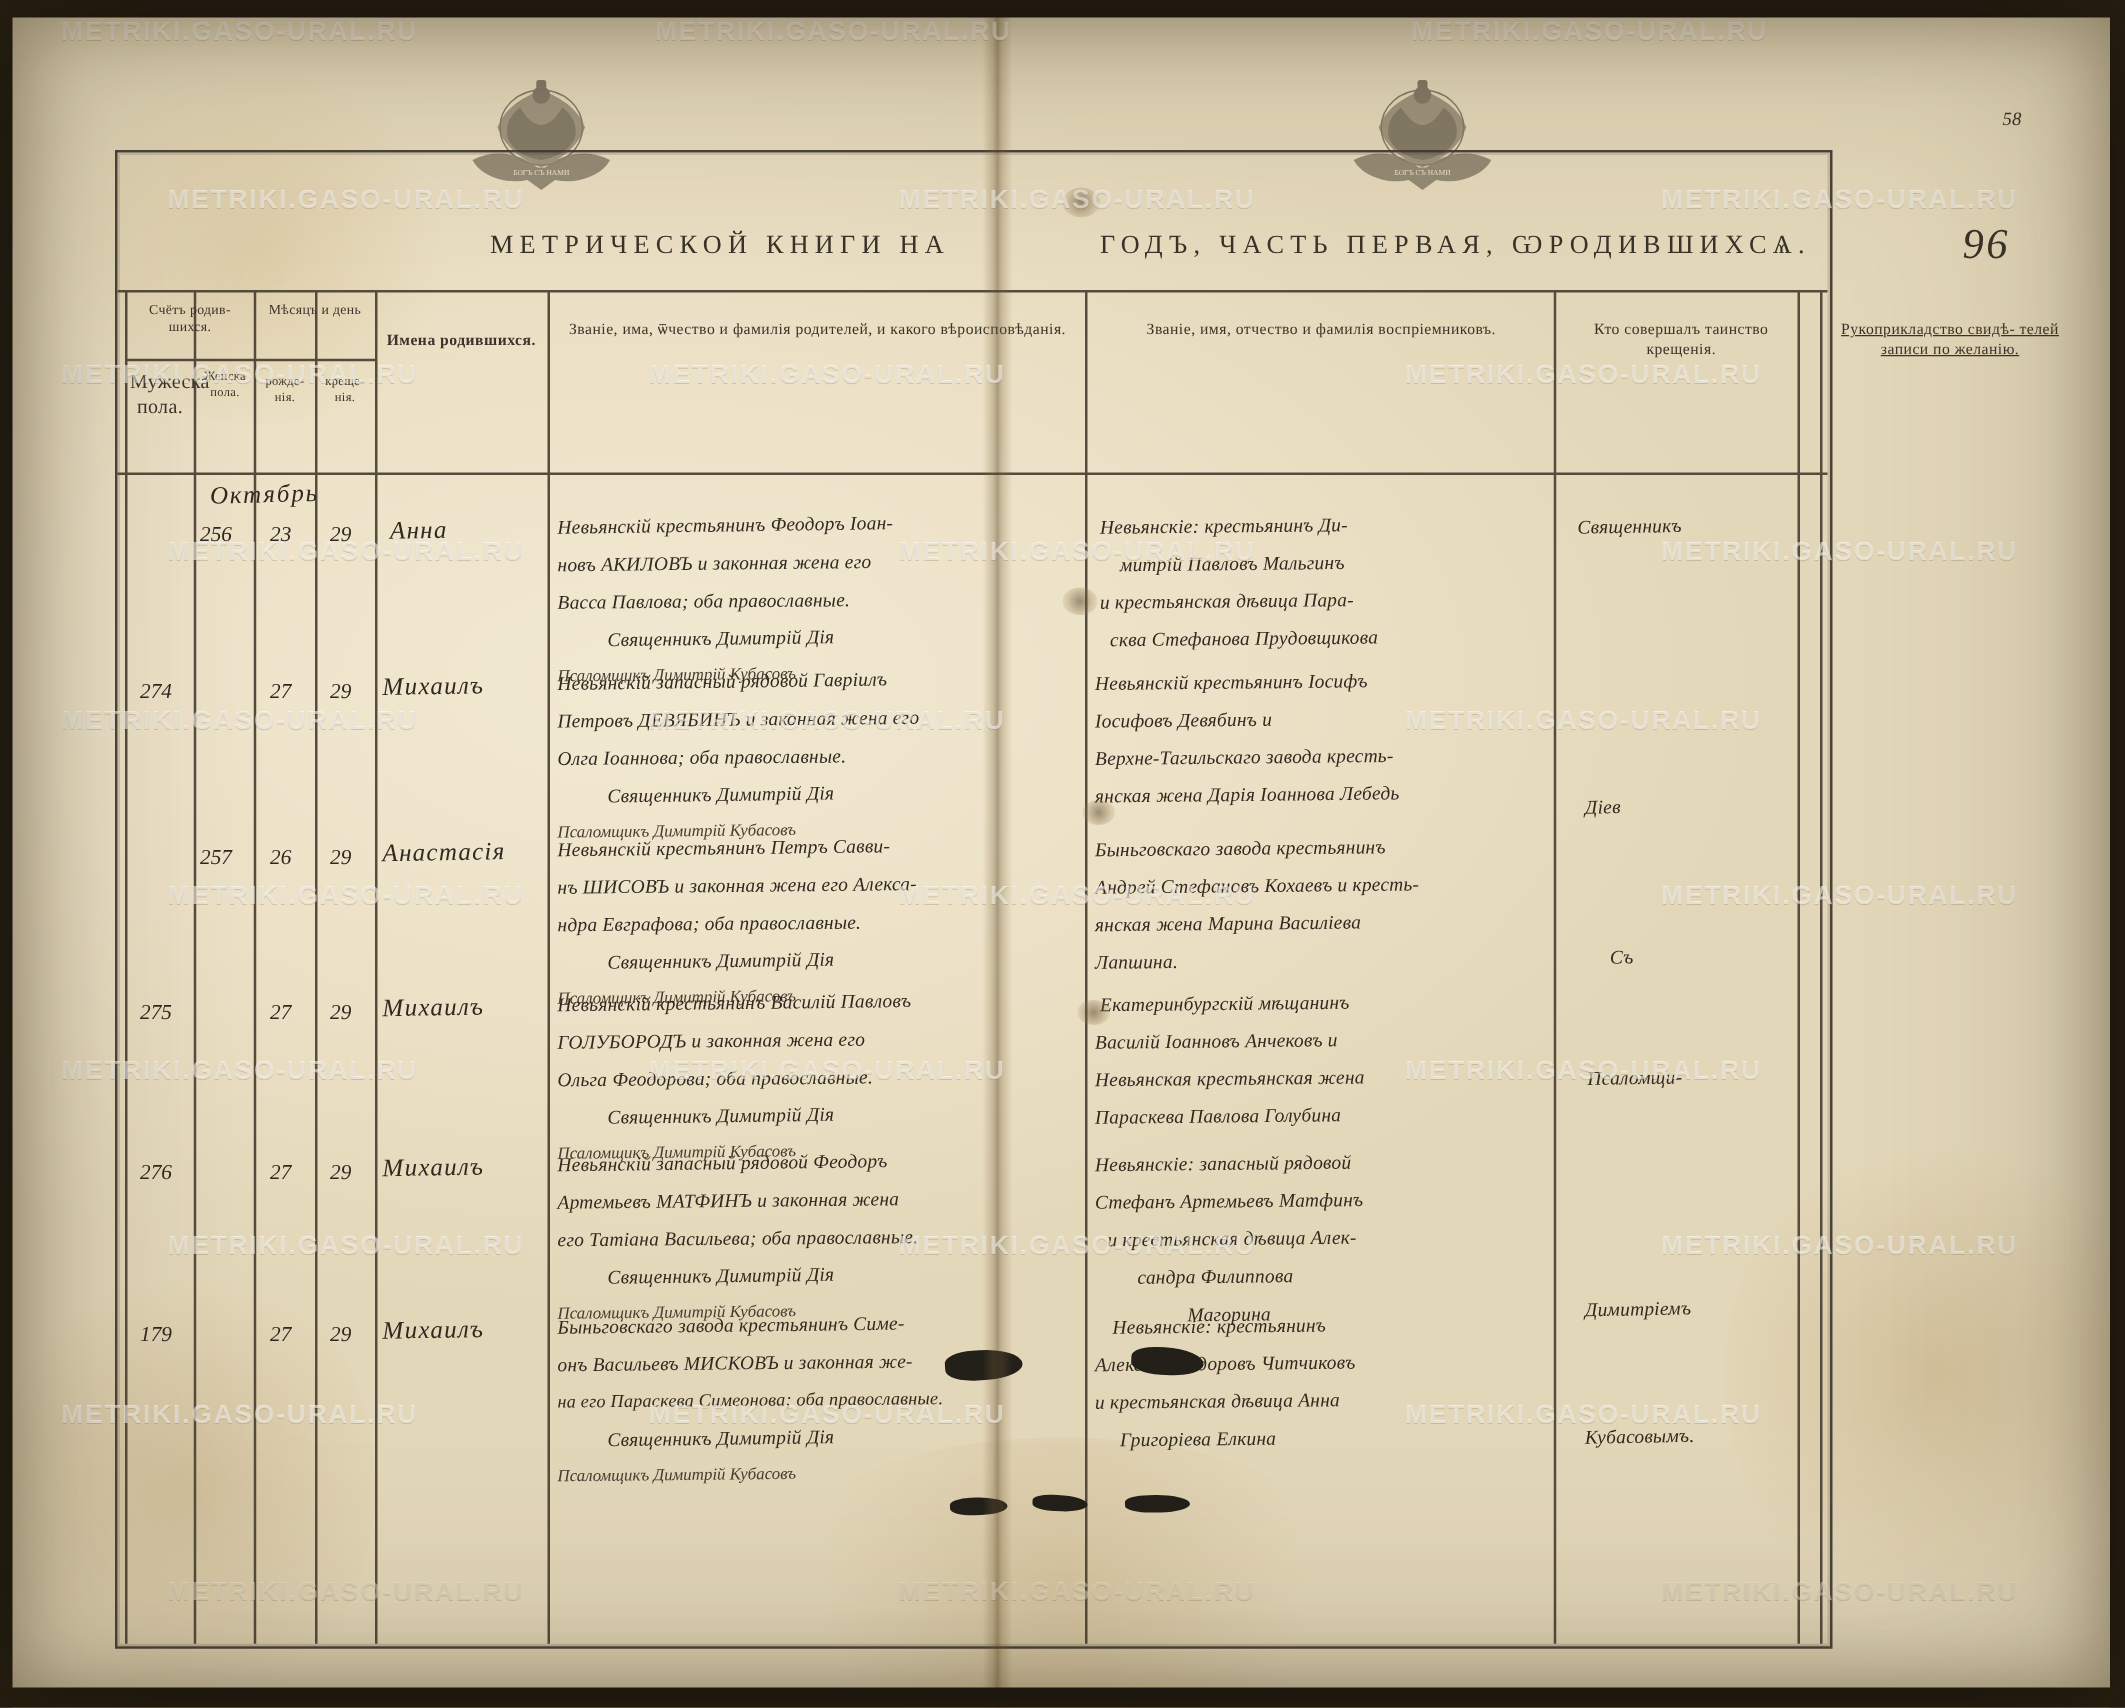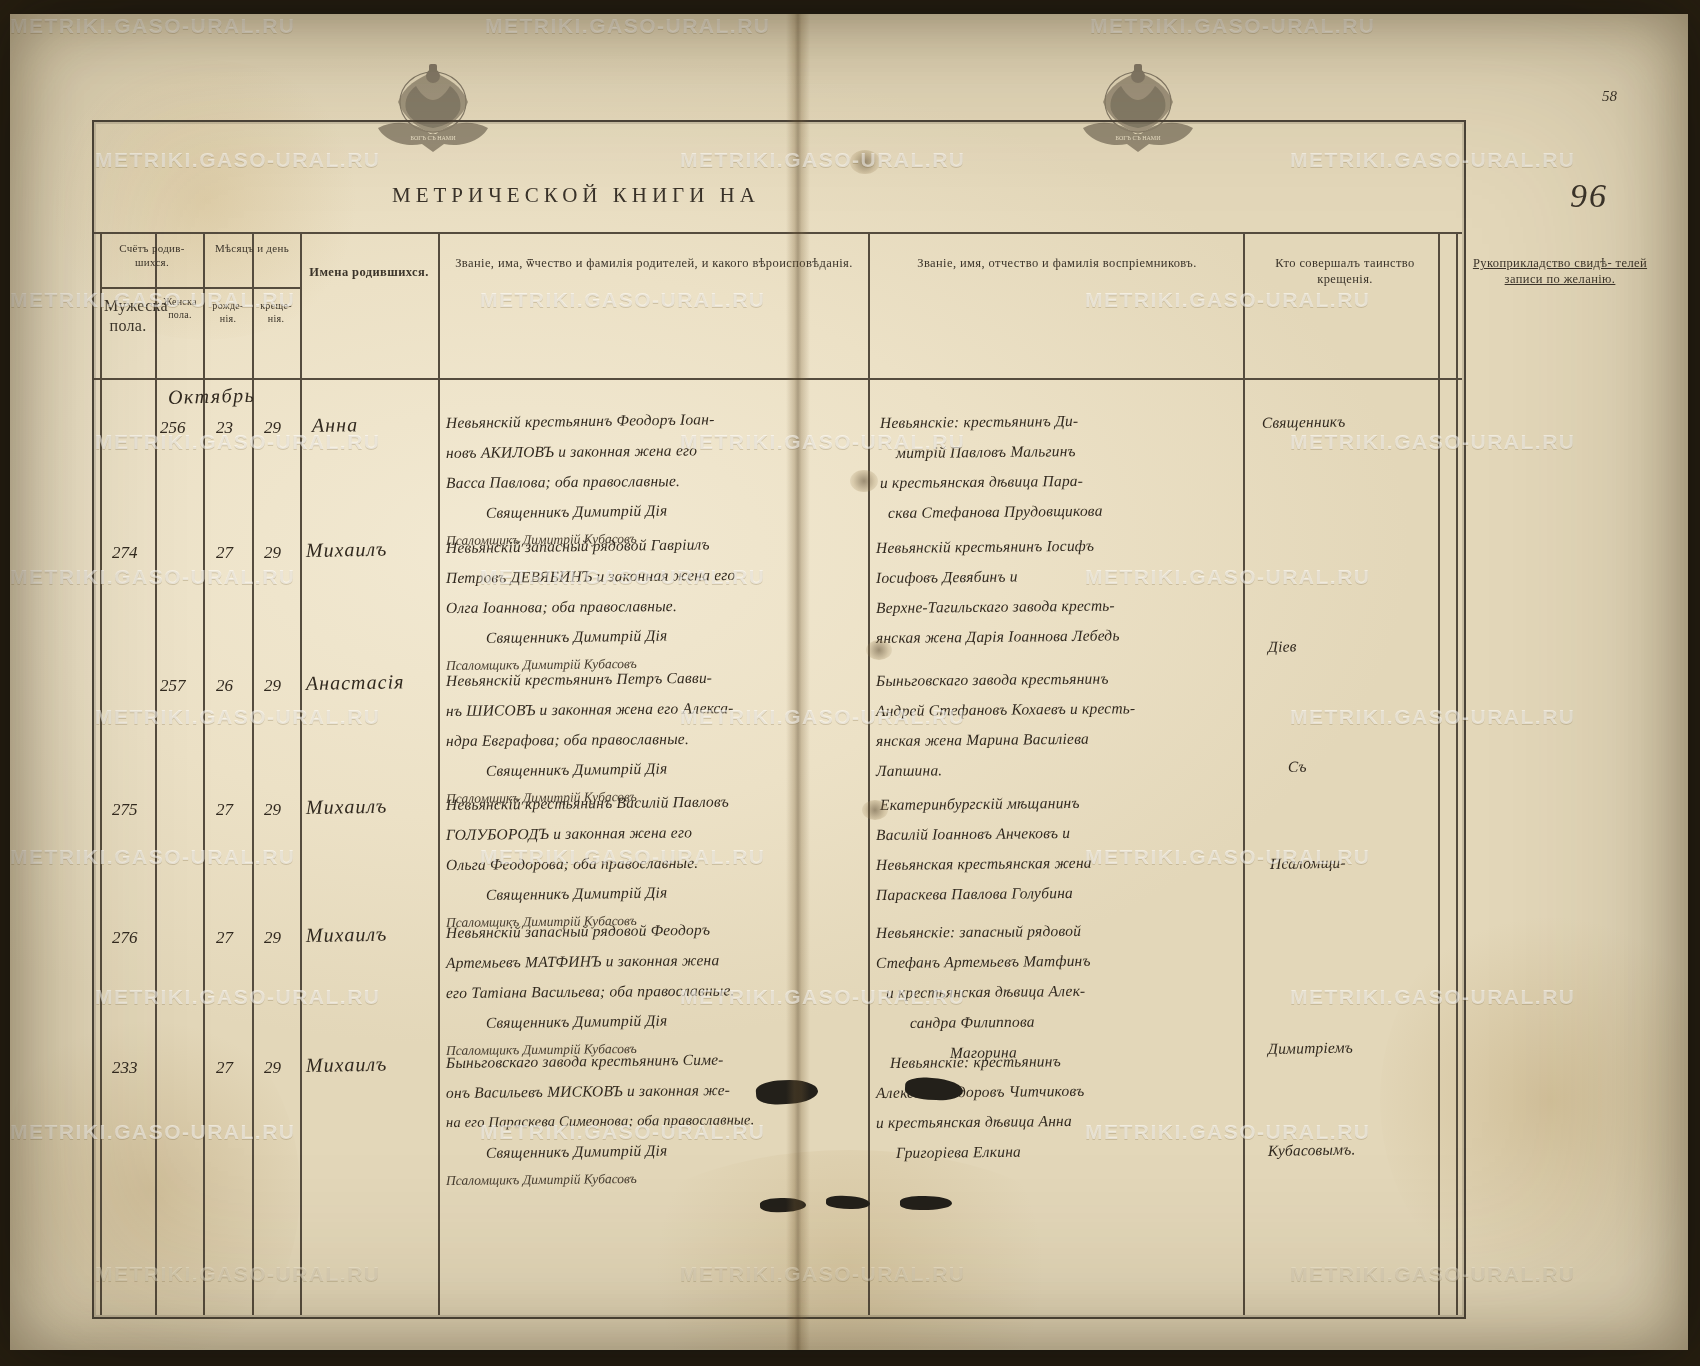--- a/index.html
+++ b/index.html
@@ -72,20 +72,21 @@
     position: absolute;
     color: rgba(255,255,255,0.55);
     font-family: "Liberation Sans", sans-serif;
     font-size: 21px;
     letter-spacing: 1.5px;
     font-weight: 700;
     white-space: nowrap;
     z-index: 50;
     pointer-events: none;
     text-shadow: 0 1px 0 rgba(120,100,60,0.25);
+    margin-left: 39px;
   }
   .wm.dark { color: rgba(245,240,225,0.42); }
 
   
   #tableframe {
     position: absolute;
     left: 92px; top: 120px;
     width: 1370px; height: 1195px;
     border: 2px solid #4a4338;
     box-shadow: inset 0 0 0 2px rgba(74,67,56,0.18);
@@ -209,20 +210,21 @@
         <path d="M20 72 C40 62 60 68 72 78 L78 78 C90 68 110 62 130 72 C124 84 104 92 86 88 L75 96 L64 88 C46 92 26 84 20 72 Z" fill="#554b3c" opacity="0.9"></path>
         <text x="75" y="84" font-size="6" text-anchor="middle" fill="#e9e0c8" font-family="Liberation Serif, serif">БОГЪ СЪ НАМИ</text>
       </g>
     </svg>
   </div>
 
   <div class="folio" style="left:1602px;top:88px;font-size:15px;font-style:italic;">58</div>
   <div class="folio" style="left:1570px;top:140px;font-size:34px;font-style:italic;letter-spacing:2px;margin-top:37px;">96</div>
 
   <div id="bigtitle" style="left:392px;top:183px;">МЕТРИЧЕСКОЙ КНИГИ НА</div>
+  <div id="bigtitle" style="left:880px;top:183px;">ГОДЪ, ЧАСТЬ ПЕРВАЯ, ѠРОДИВШИХСѦ.</div>
 
   <div id="tableframe"></div>
 
   <div class="vline" style="left:203px;top:232px;height:1083px;"></div>
   <div class="vline" style="left:100px;top:232px;height:1083px;"></div>
   <div class="vline" style="left:155px;top:232px;height:1083px;"></div>
   <div class="vline" style="left:252px;top:232px;height:1083px;"></div>
   <div class="vline" style="left:300px;top:232px;height:1083px;"></div>
   <div class="vline" style="left:438px;top:232px;height:1083px;"></div>
   <div class="vline" style="left:868px;top:232px;height:1083px;"></div>
@@ -344,21 +346,21 @@
   <div class="hw body ink" style="left:446px;top:984px;transform:rotate(-0.5deg);">его Татіана Васильева; оба православные.</div>
   <div class="hw body ink" style="left:486px;top:1014px;transform:rotate(-0.8deg);">Священникъ Димитрій Дія</div>
   <div class="hw sub" style="left:446px;top:1043px;transform:rotate(-0.6deg);">Псаломщикъ Димитрій Кубасовъ</div>
   <div class="hw body ink" style="left:876px;top:924px;transform:rotate(-0.6deg);">Невьянскіе: запасный рядовой</div>
   <div class="hw body ink" style="left:876px;top:954px;transform:rotate(-0.6deg);">Стефанъ Артемьевъ Матфинъ</div>
   <div class="hw body ink" style="left:886px;top:984px;transform:rotate(-0.6deg);">и крестьянская дѣвица Алек-</div>
   <div class="hw body ink" style="left:910px;top:1014px;transform:rotate(-0.6deg);">сандра Филиппова</div>
   <div class="hw body ink" style="left:950px;top:1044px;transform:rotate(-0.6deg);">Магорина</div>
   <div class="hw body ink" style="left:1268px;top:1040px;transform:rotate(-1deg);">Димитріемъ</div>
 
-  <div class="hw num ink" style="left:112px;top:1058px;">233</div>
+  <div class="hw num ink" style="left:112px;top:1058px;">179</div>
   <div class="hw num ink" style="left:160px;top:1058px;"></div>
   <div class="hw num ink" style="left:216px;top:1058px;">27</div>
   <div class="hw num ink" style="left:264px;top:1058px;">29</div>
   <div class="hw name ink" style="left:306px;top:1054px;transform:rotate(-1deg);">Михаилъ</div>
   <div class="hw body ink" style="left:446px;top:1054px;transform:rotate(-0.7deg);">Быньговскаго завода крестьянинъ Симе-</div>
   <div class="hw body ink" style="left:446px;top:1084px;transform:rotate(-0.6deg);">онъ Васильевъ МИСКОВЪ и законная же-</div>
   <div class="hw body ink" style="left:446px;top:1114px;transform:rotate(-0.5deg);font-size:14.5px;">на его Параскева Симеонова; оба православные.</div>
   <div class="hw body ink" style="left:486px;top:1144px;transform:rotate(-0.8deg);">Священникъ Димитрій Дія</div>
   <div class="hw sub" style="left:446px;top:1173px;transform:rotate(-0.6deg);">Псаломщикъ Димитрій Кубасовъ</div>
   <div class="hw body ink" style="left:890px;top:1054px;transform:rotate(-0.6deg);">Невьянскіе: крестьянинъ</div>

